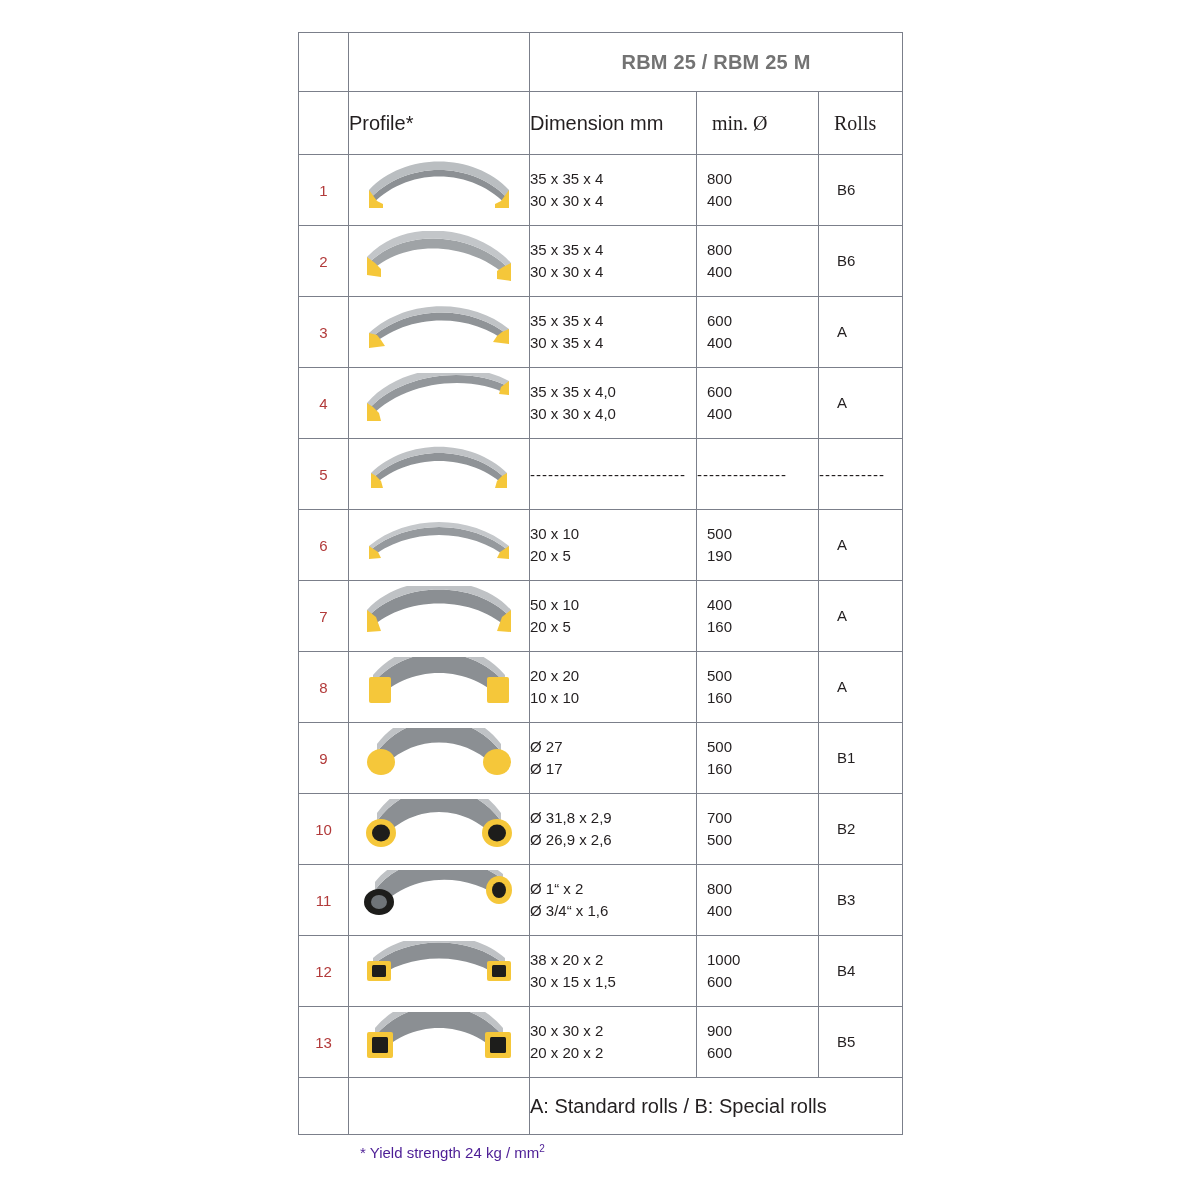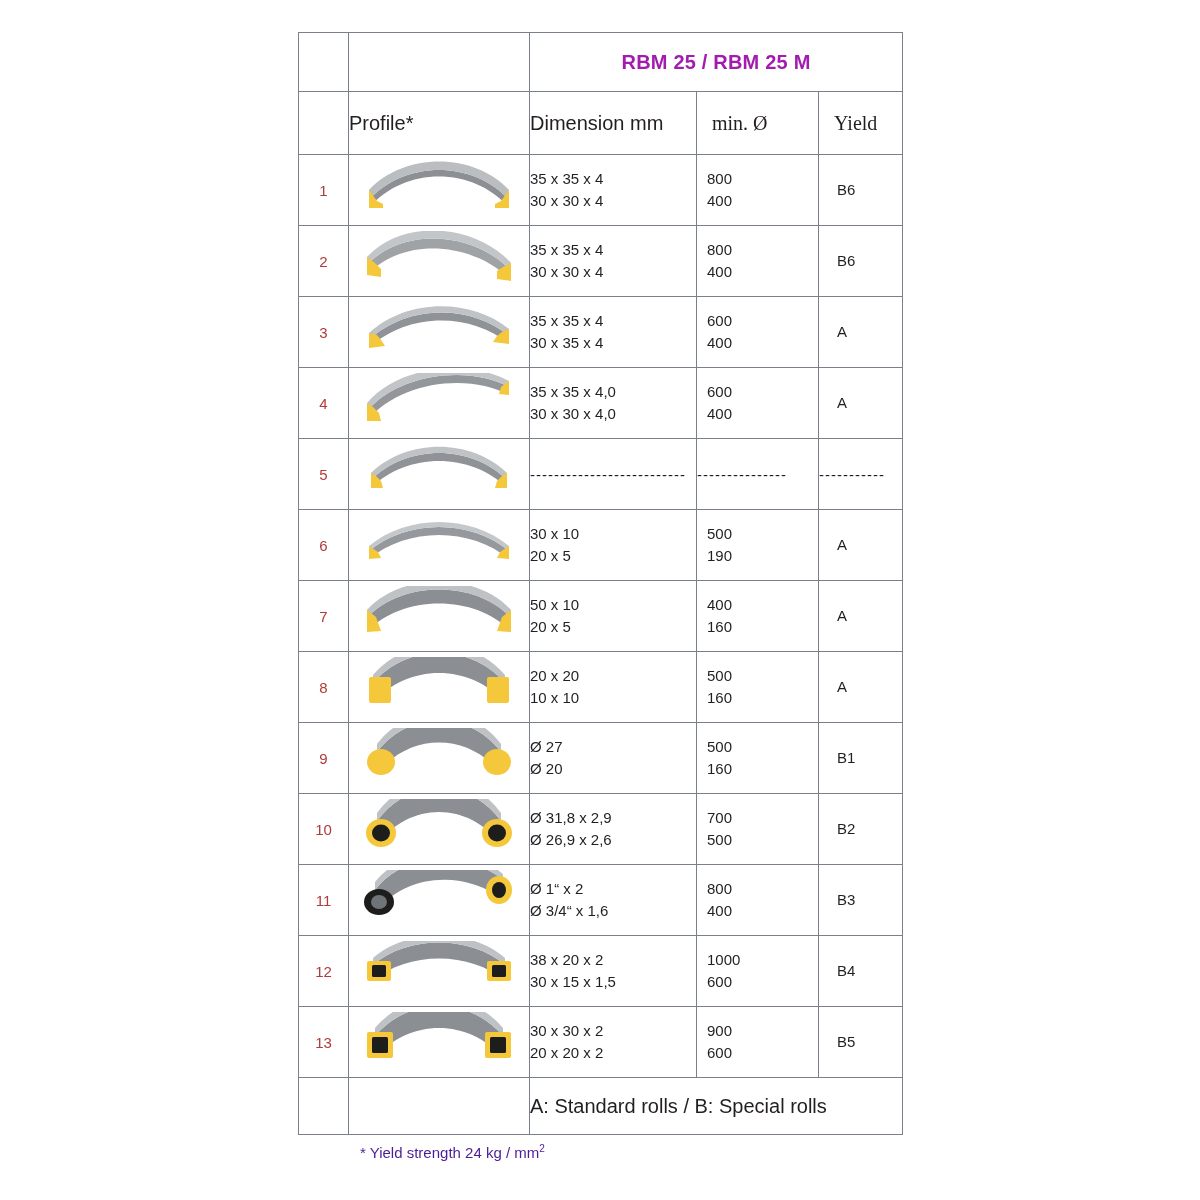--- a/index.html
+++ b/index.html
@@ -40,21 +40,21 @@
   col.c-roll  { width: 84px; }
 
   .row-title td {
     height: 58px;
   }
   .title-cell {
     text-align: center;
     font-weight: bold;
     font-size: 20px;
     letter-spacing: 0.2px;
-    color: #a21caf;
+    color: #737373;
   }
   .row-head td {
     height: 62px;
   }
   .head-label {
     font-size: 20px;
     padding-left: 12px;
     color: #231f20;
   }
   .head-label.center-pad {
@@ -121,21 +121,21 @@
         <td></td>
         <td></td>
         <td colspan="3" class="title-cell">RBM 25 / RBM 25 M</td>
       </tr>
 
       <tr class="row-head">
         <td></td>
         <td class="head-label">Profile*</td>
         <td class="head-label">Dimension mm</td>
         <td class="head-label center-pad">min. Ø</td>
-        <td class="head-label center-pad">Yield</td>
+        <td class="head-label center-pad">Rolls</td>
       </tr>
 
       <tr class="data-row shaded">
         <td class="num-cell">1</td>
         <td class="profile-cell">
           <svg width="160" height="60" viewBox="0 0 160 60">
             <path d="M10 48 C 45 6, 115 6, 150 48 L150 40 C 115 0, 45 0, 10 40 Z" fill="#8c9094"></path>
             <path d="M10 40 C 45 0, 115 0, 150 40 L150 30 C 115 -8, 45 -8, 10 30 Z" fill="#babec1"></path>
             <path d="M10 30 L10 48 L24 48 L24 44 L18 41 Z" fill="#f5c73a"></path>
             <path d="M150 30 L150 48 L136 48 L136 44 L142 41 Z" fill="#f5c73a"></path>
@@ -269,21 +269,21 @@
         <td class="num-cell">9</td>
         <td class="profile-cell">
           <svg width="160" height="60" viewBox="0 0 160 60">
             <path d="M18 46 C 50 4, 110 4, 142 46 L142 24 C 110 -18, 50 -18, 18 24 Z" fill="#8b8f93"></path>
             <path d="M18 24 C 50 -18, 110 -18, 142 24 L142 16 C 110 -26, 50 -26, 18 16 Z" fill="#bfc2c5"></path>
             <ellipse cx="22" cy="34" rx="14" ry="13" fill="#f5c73a"></ellipse>
             <ellipse cx="138" cy="34" rx="14" ry="13" fill="#f5c73a"></ellipse>
           </svg>
         </td>
         <td class="txt-cell">Ø 27
-Ø 20</td>
+Ø 17</td>
         <td class="txt-cell dia">500
 160</td>
         <td class="txt-cell rolls">B1</td>
       </tr>
 
       <tr class="data-row">
         <td class="num-cell">10</td>
         <td class="profile-cell">
           <svg width="160" height="60" viewBox="0 0 160 60">
             <path d="M18 46 C 50 2, 110 2, 142 46 L142 22 C 110 -22, 50 -22, 18 22 Z" fill="#8b8f93"></path>

